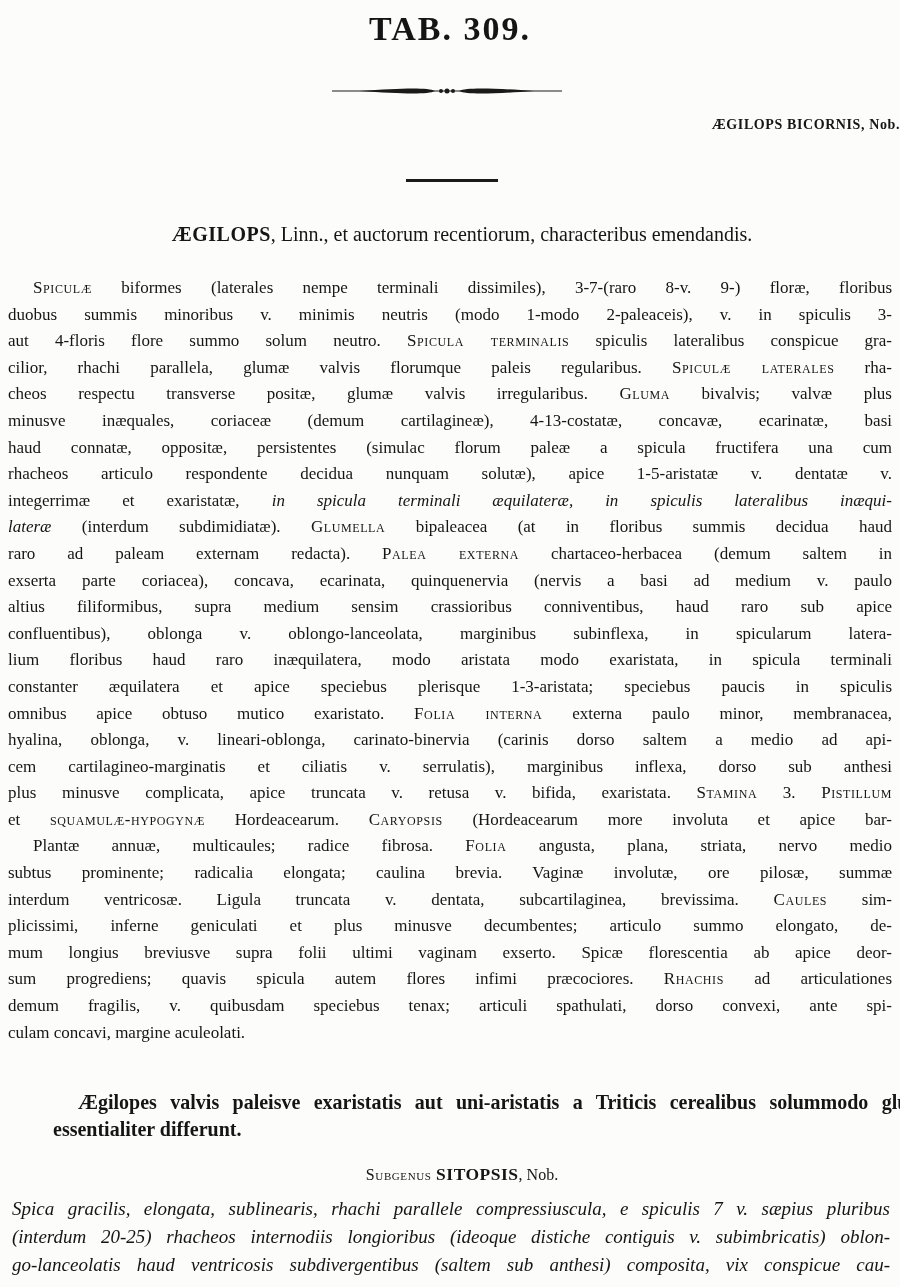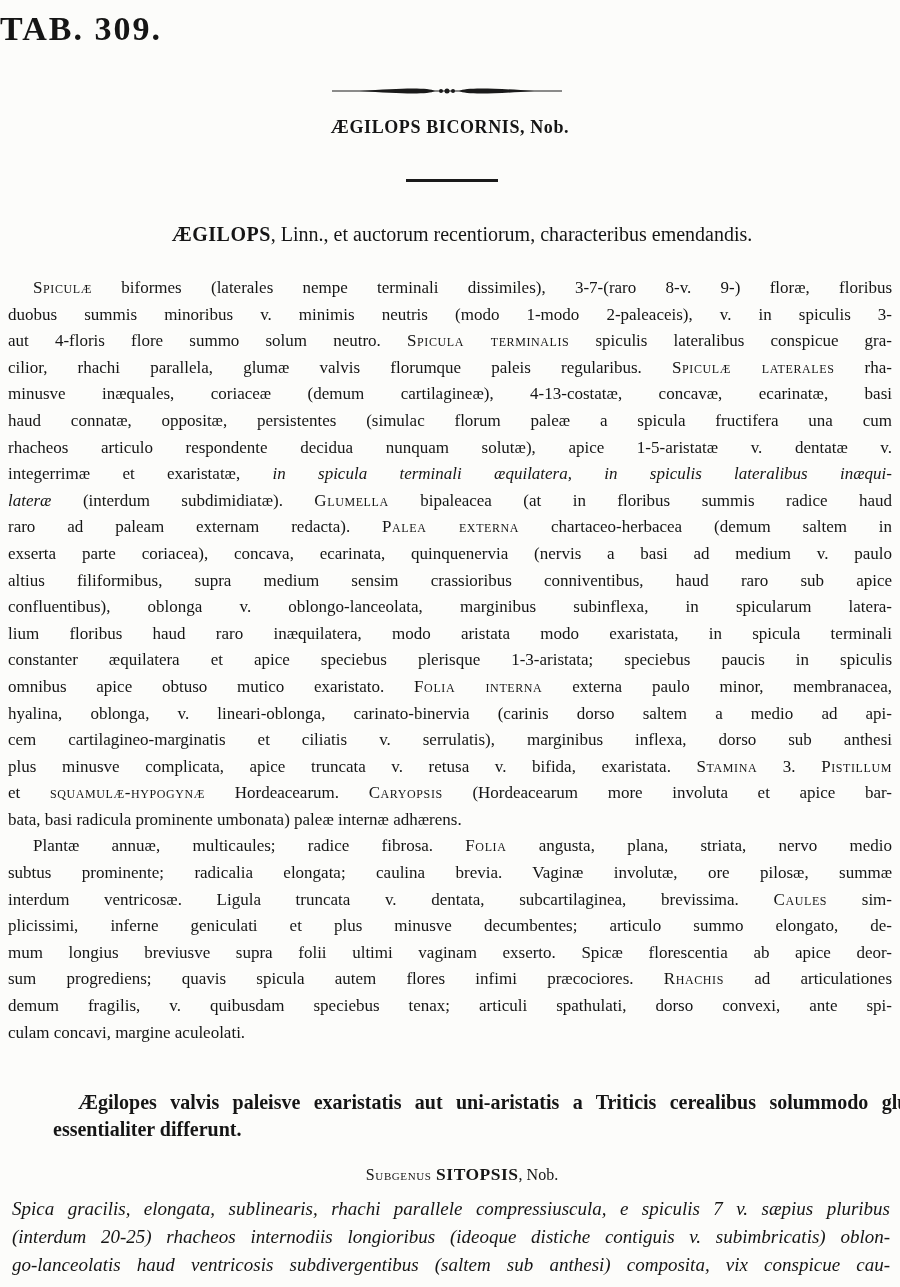--- a/index.html
+++ b/index.html
@@ -4,26 +4,26 @@
 <style>
   html,body{margin:0;padding:0;background:#ffffff;}
   .page{
     position:relative;width:900px;height:1287px;overflow:hidden;
     background:#fcfcfa;color:#151515;
     font-family:"Liberation Serif","DejaVu Serif",serif;
     -webkit-font-smoothing:antialiased;
   }
   .tab-title{
     position:absolute;top:10px;left:0;width:100%;margin:0;
-    font-size:34px;font-weight:700;letter-spacing:2px;
+    text-align:center;font-size:34px;font-weight:700;letter-spacing:2px;
   }
   .divider{position:absolute;top:84px;left:332px;width:230px;height:14px;}
   .species-heading{
     position:absolute;top:117px;left:0;width:100%;margin:0;
-    text-align:center;font-size:18px;font-weight:700;letter-spacing:0.6px;
+    text-align:right;font-size:14px;font-weight:700;letter-spacing:0.6px;
   }
   .short-rule{position:absolute;top:179px;left:406px;width:92px;height:3px;background:#1a1a1a;}
   .genus-line{
     position:absolute;top:211px;left:0;width:100%;margin:12px;
     text-align:center;font-size:20px;
   }
   .genus-line .bd{letter-spacing:0.5px;}
   .main-text{
     position:absolute;top:275px;left:8px;width:884px;
     font-size:17px;line-height:26.6px;
@@ -76,37 +76,37 @@
   <div class="short-rule"></div>
 
   <p class="genus-line"><span class="bd">ÆGILOPS</span><span>, Linn., et auctorum recentiorum, characteribus emendandis.</span></p>
 
   <div class="main-text">
     <div class="para p1">
         <div class="line"><span class="sc">Spiculæ</span><span> biformes (laterales nempe terminali dissimiles), 3-7-(raro 8-v. 9-) floræ, floribus</span></div>
         <div class="line"><span>duobus summis minoribus v. minimis neutris (modo 1-modo 2-paleaceis), v. in spiculis 3-</span></div>
         <div class="line"><span>aut 4-floris flore summo solum neutro. </span><span class="sc">Spicula terminalis</span><span> spiculis lateralibus conspicue gra-</span></div>
         <div class="line"><span>cilior, rhachi parallela, glumæ valvis florumque paleis regularibus. </span><span class="sc">Spiculæ laterales</span><span> rha-</span></div>
+        <div class="line"><span>cheos respectu transverse positæ, glumæ valvis irregularibus. </span><span class="sc">Gluma</span><span> bivalvis; valvæ plus</span></div>
         <div class="line"><span>minusve inæquales, coriaceæ (demum cartilagineæ), 4-13-costatæ, concavæ, ecarinatæ, basi</span></div>
         <div class="line"><span>haud connatæ, oppositæ, persistentes (simulac florum paleæ a spicula fructifera una cum</span></div>
         <div class="line"><span>rhacheos articulo respondente decidua nunquam solutæ), apice 1-5-aristatæ v. dentatæ v.</span></div>
-        <div class="line"><span>integerrimæ et exaristatæ, </span><span class="it">in spicula terminali æquilatera, in spiculis lateralibus inæqui-</span></div>
-        <div class="line"><span class="it">lateræ</span><span> (interdum subdimidiatæ). </span><span class="sc">Glumella</span><span> bipaleacea (at in floribus summis radice haud</span></div>
+        <div class="line"><span>integerrimæ et exaristatæ, </span><span class="it">in spicula terminali æquilateræ, in spiculis lateralibus inæqui-</span></div>
+        <div class="line"><span class="it">lateræ</span><span> (interdum subdimidiatæ). </span><span class="sc">Glumella</span><span> bipaleacea (at in floribus summis decidua haud</span></div>
         <div class="line"><span>raro ad paleam externam redacta). </span><span class="sc">Palea externa</span><span> chartaceo-herbacea (demum saltem in</span></div>
         <div class="line"><span>exserta parte coriacea), concava, ecarinata, quinquenervia (nervis a basi ad medium v. paulo</span></div>
         <div class="line"><span>altius filiformibus, supra medium sensim crassioribus conniventibus, haud raro sub apice</span></div>
         <div class="line"><span>confluentibus), oblonga v. oblongo-lanceolata, marginibus subinflexa, in spicularum latera-</span></div>
         <div class="line"><span>lium floribus haud raro inæquilatera, modo aristata modo exaristata, in spicula terminali</span></div>
         <div class="line"><span>constanter æquilatera et apice speciebus plerisque 1-3-aristata; speciebus paucis in spiculis</span></div>
         <div class="line"><span>omnibus apice obtuso mutico exaristato. </span><span class="sc">Folia interna</span><span> externa paulo minor, membranacea,</span></div>
         <div class="line"><span>hyalina, oblonga, v. lineari-oblonga, carinato-binervia (carinis dorso saltem a medio ad api-</span></div>
         <div class="line"><span>cem cartilagineo-marginatis et ciliatis v. serrulatis), marginibus inflexa, dorso sub anthesi</span></div>
         <div class="line"><span>plus minusve complicata, apice truncata v. retusa v. bifida, exaristata. </span><span class="sc">Stamina</span><span> 3. </span><span class="sc">Pistillum</span></div>
         <div class="line"><span>et </span><span class="sc">squamulæ-hypogynæ</span><span> Hordeacearum. </span><span class="sc">Caryopsis</span><span> (Hordeacearum more involuta et apice bar-</span></div>
-        <div class="line nj"><span>bata, basi radicula prominente umbonata) paleæ internæ adhærens.</span></div>
       </div>
     <div class="para p2">
         <div class="line"><span>Plantæ annuæ, multicaules; radice fibrosa. </span><span class="sc">Folia</span><span> angusta, plana, striata, nervo medio</span></div>
         <div class="line"><span>subtus prominente; radicalia elongata; caulina brevia. Vaginæ involutæ, ore pilosæ, summæ</span></div>
         <div class="line"><span>interdum ventricosæ. Ligula truncata v. dentata, subcartilaginea, brevissima. </span><span class="sc">Caules</span><span> sim-</span></div>
         <div class="line"><span>plicissimi, inferne geniculati et plus minusve decumbentes; articulo summo elongato, de-</span></div>
         <div class="line"><span>mum longius breviusve supra folii ultimi vaginam exserto. Spicæ florescentia ab apice deor-</span></div>
         <div class="line"><span>sum progrediens; quavis spicula autem flores infimi præcociores. </span><span class="sc">Rhachis</span><span> ad articulationes</span></div>
         <div class="line"><span>demum fragilis, v. quibusdam speciebus tenax; articuli spathulati, dorso convexi, ante spi-</span></div>
         <div class="line nj"><span>culam concavi, margine aculeolati.</span></div>

